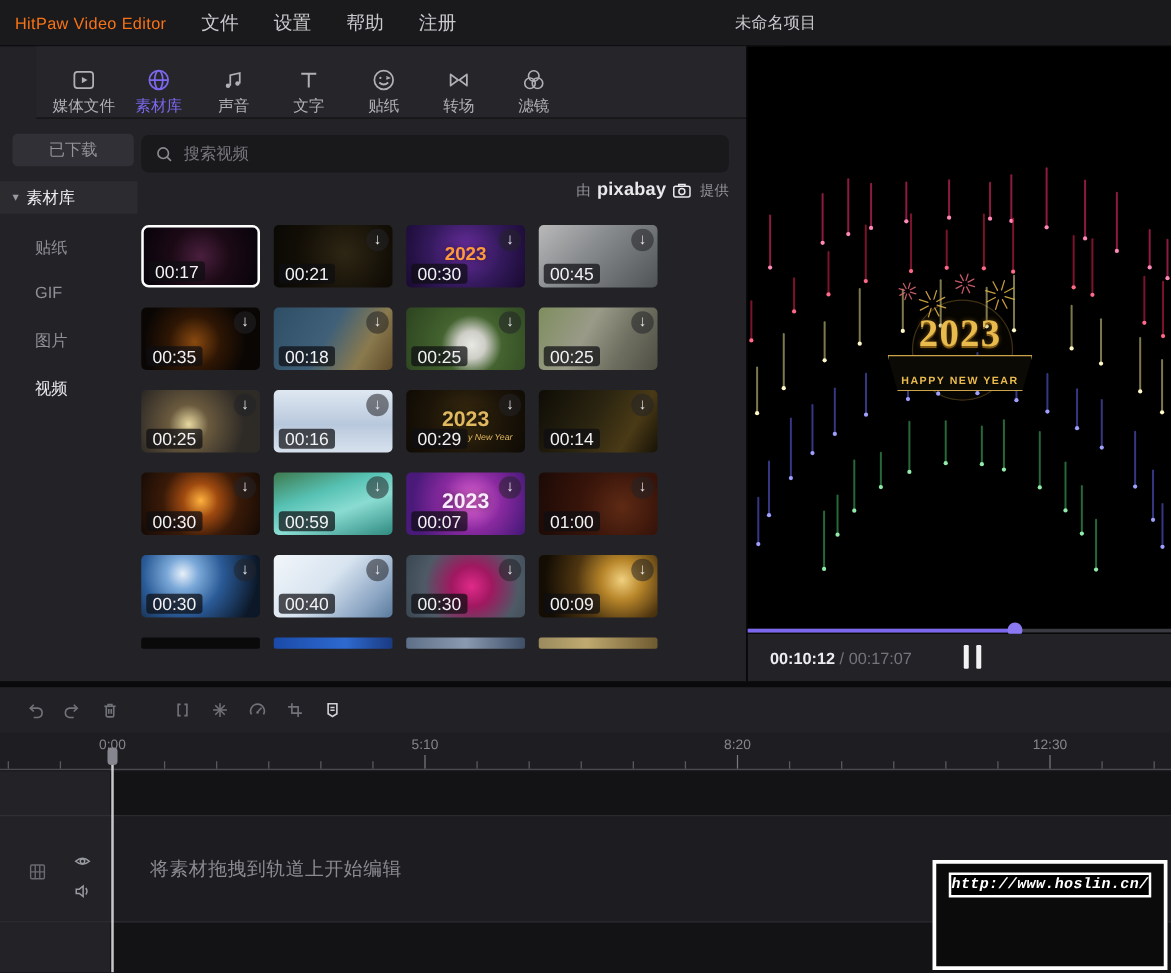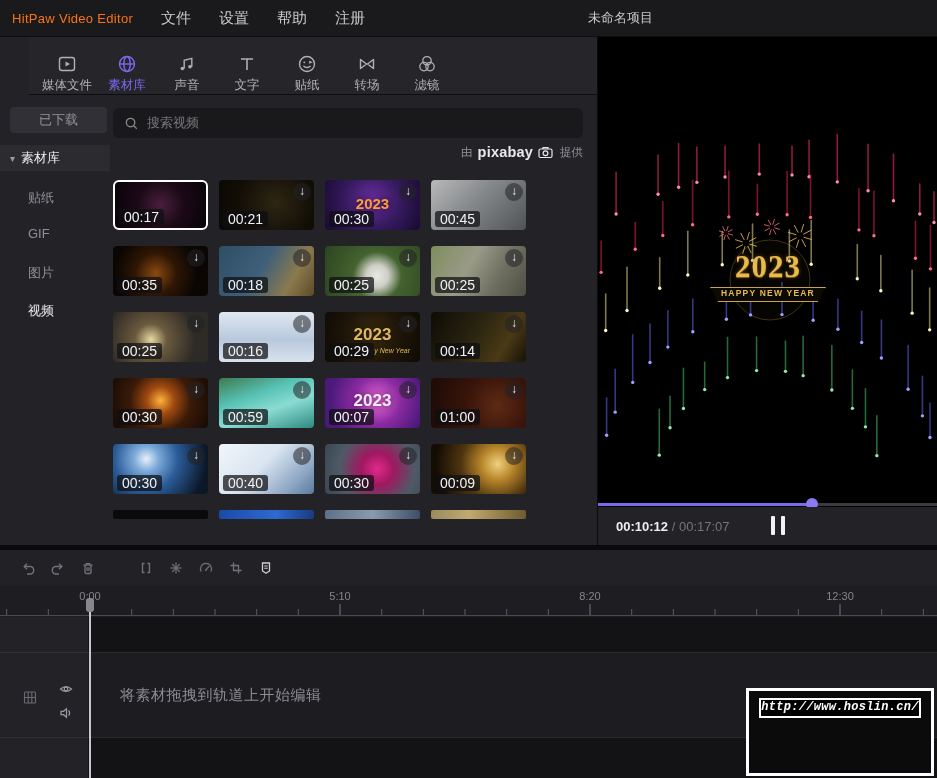--- a/index.html
+++ b/index.html
@@ -64,21 +64,21 @@
   
   .preview { position:absolute; left:597px; top:37px; width:340px; height:508px;
     background:#000; border-left:1px solid #0a0a0c; overflow:hidden; }
   #fw { position:absolute; left:0; top:0; }
   .badge { position:absolute; left:0; width:340px; top:215px; text-align:center; }
   .badge .b-title { font-size:31px; font-weight:bold; color:#e9bb4d; letter-spacing:1px;
     text-shadow:0 0 4px #6a4a10, 0 1px 0 #8a611a; line-height:30px;
     font-family:"Liberation Serif","DejaVu Serif",serif; }
   .banner { display:inline-block; margin-top:2px; background:#0c0a05; border:1px solid #caa34a;
     color:#e9bb4d; font-size:8.5px; font-weight:bold; letter-spacing:1.2px;
-    padding:0 10px 3px; clip-path:polygon(0 0,100% 0,93% 100%,7% 100%); }
+    padding:14px 10px 3px; clip-path:polygon(0 0,100% 0,93% 100%,7% 100%); }
   .progress { position:absolute; left:0; top:466px; width:340px; height:3px; background:#3a3a41; }
   .progress .fill { height:3px; background:#7b68ee; }
   .knob { position:absolute; top:461px; width:12px; height:12px; border-radius:50%;
     background:#8a79f2; }
   .pv-controls { position:absolute; left:0; top:470px; width:340px; height:38px;
     background:#232327; }
   .timetext { position:absolute; left:18px; top:12px; font-size:13px; color:#74747c; }
   .timetext .cur { color:#ededf0; font-weight:bold; }
   .pausebtn { position:absolute; left:168px; top:9px; width:24px; height:20px;
     display:flex; gap:6px; justify-content:center; }

